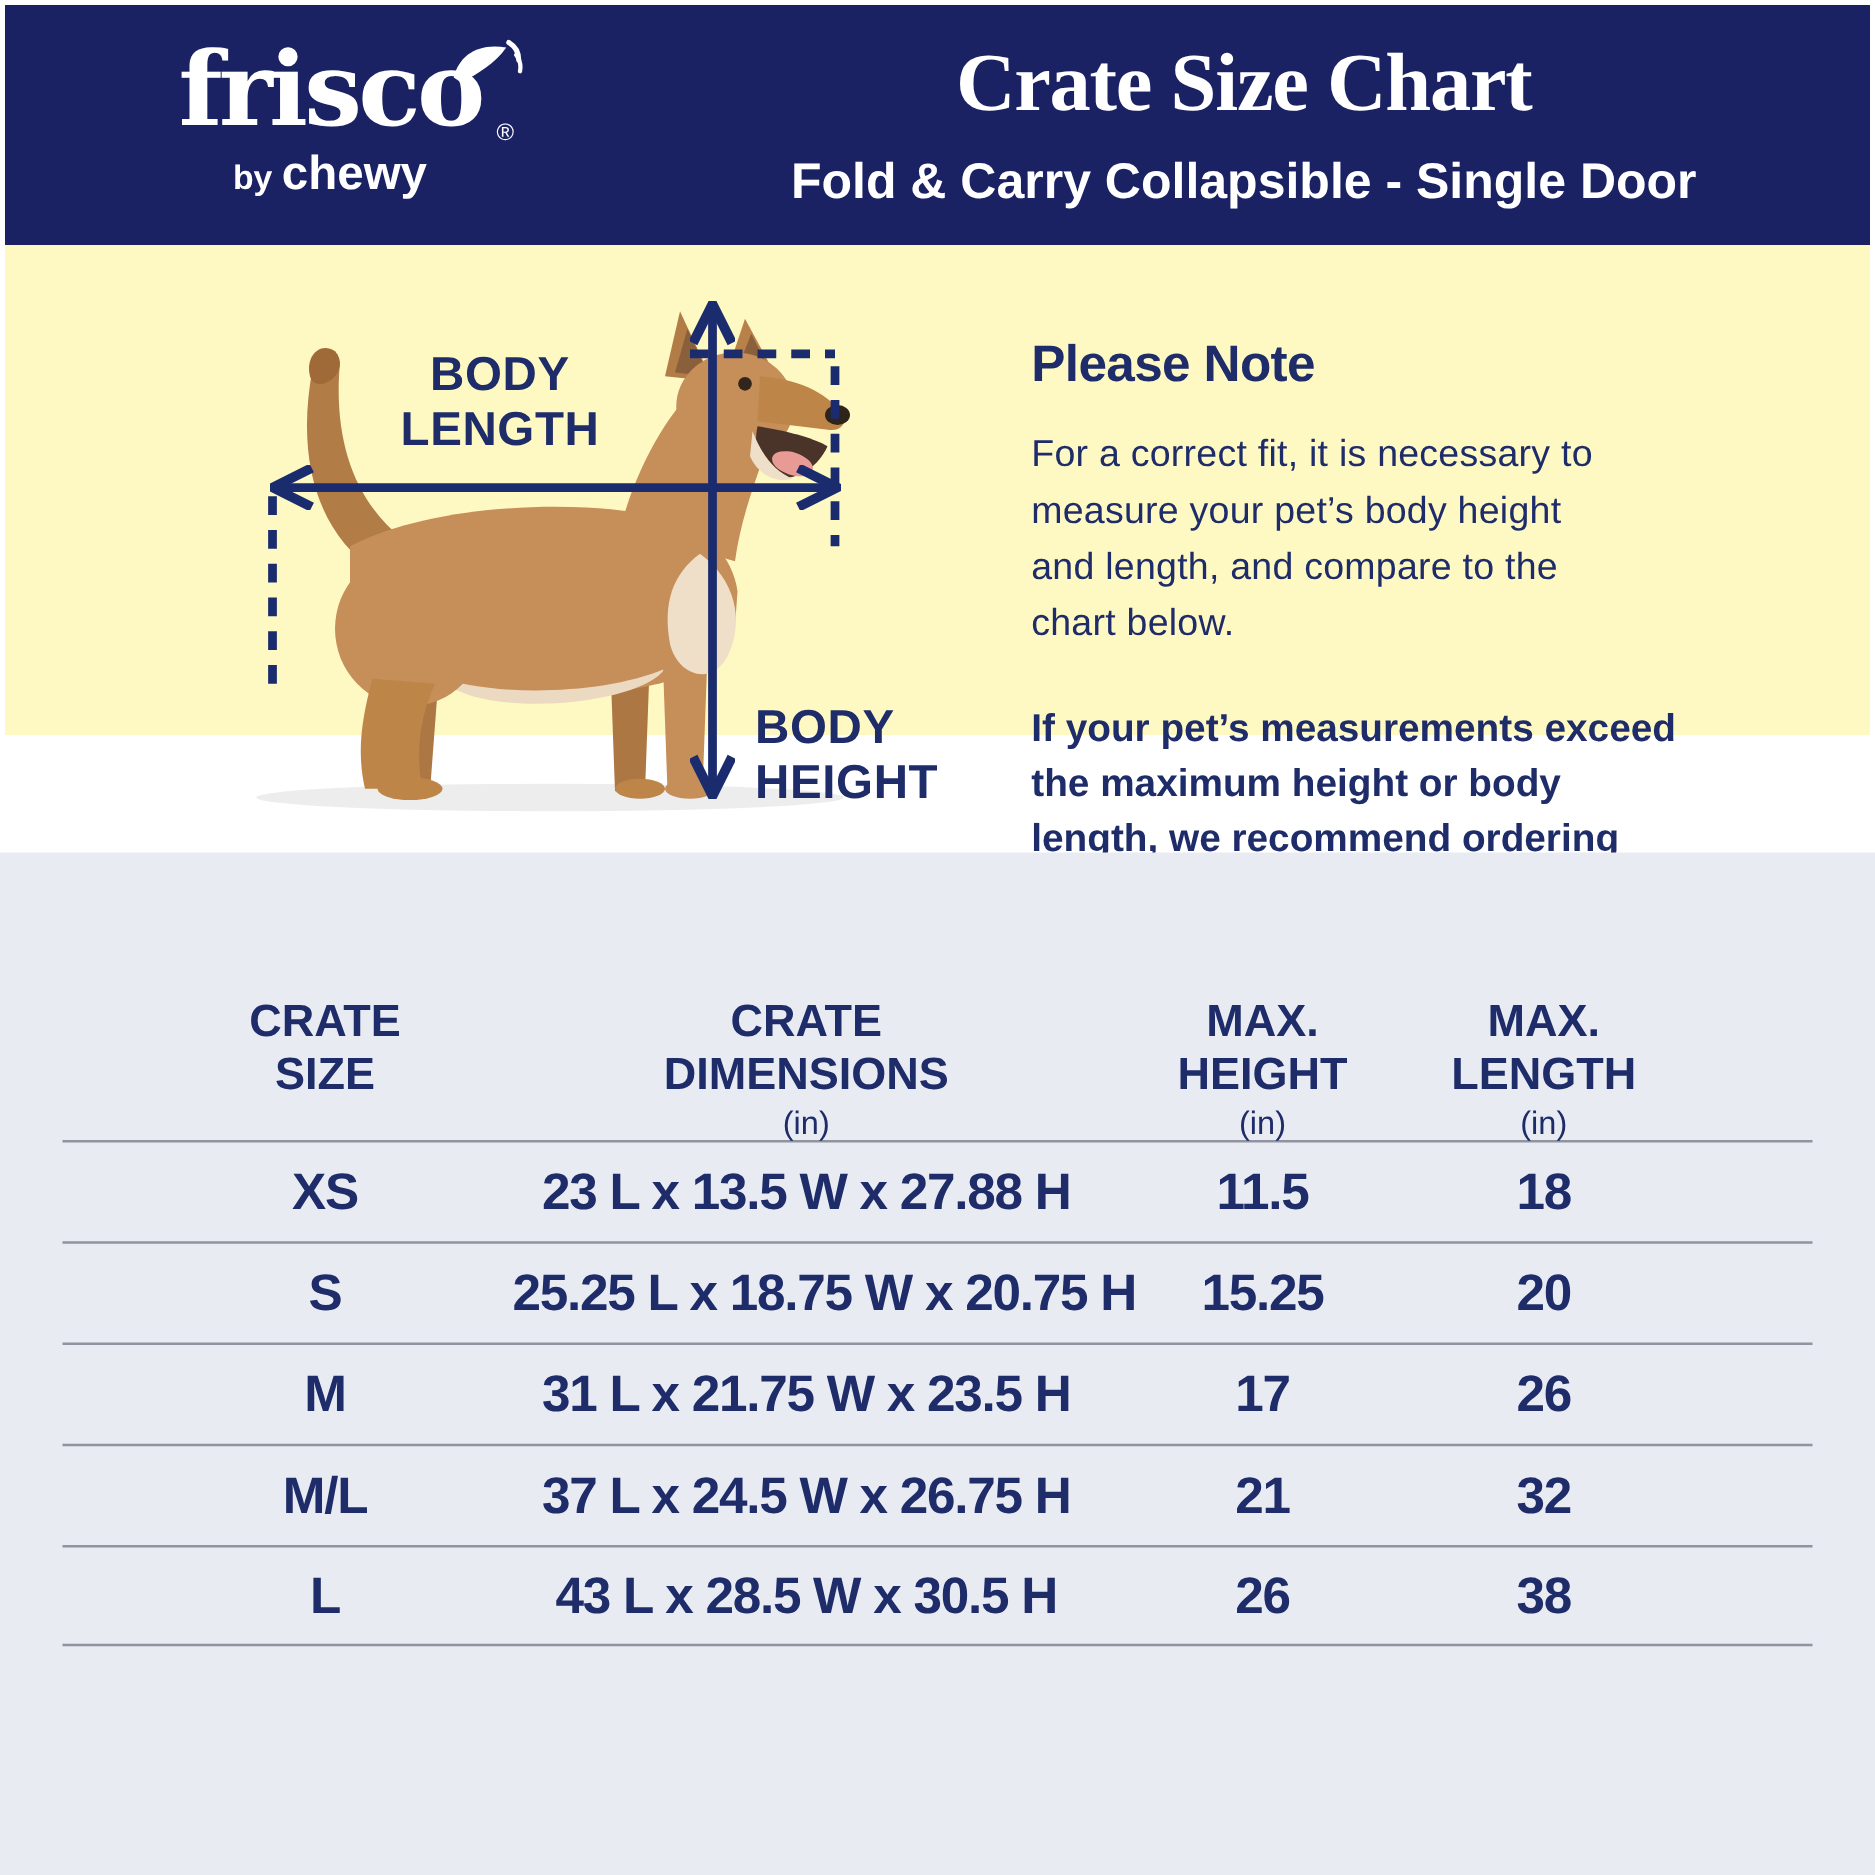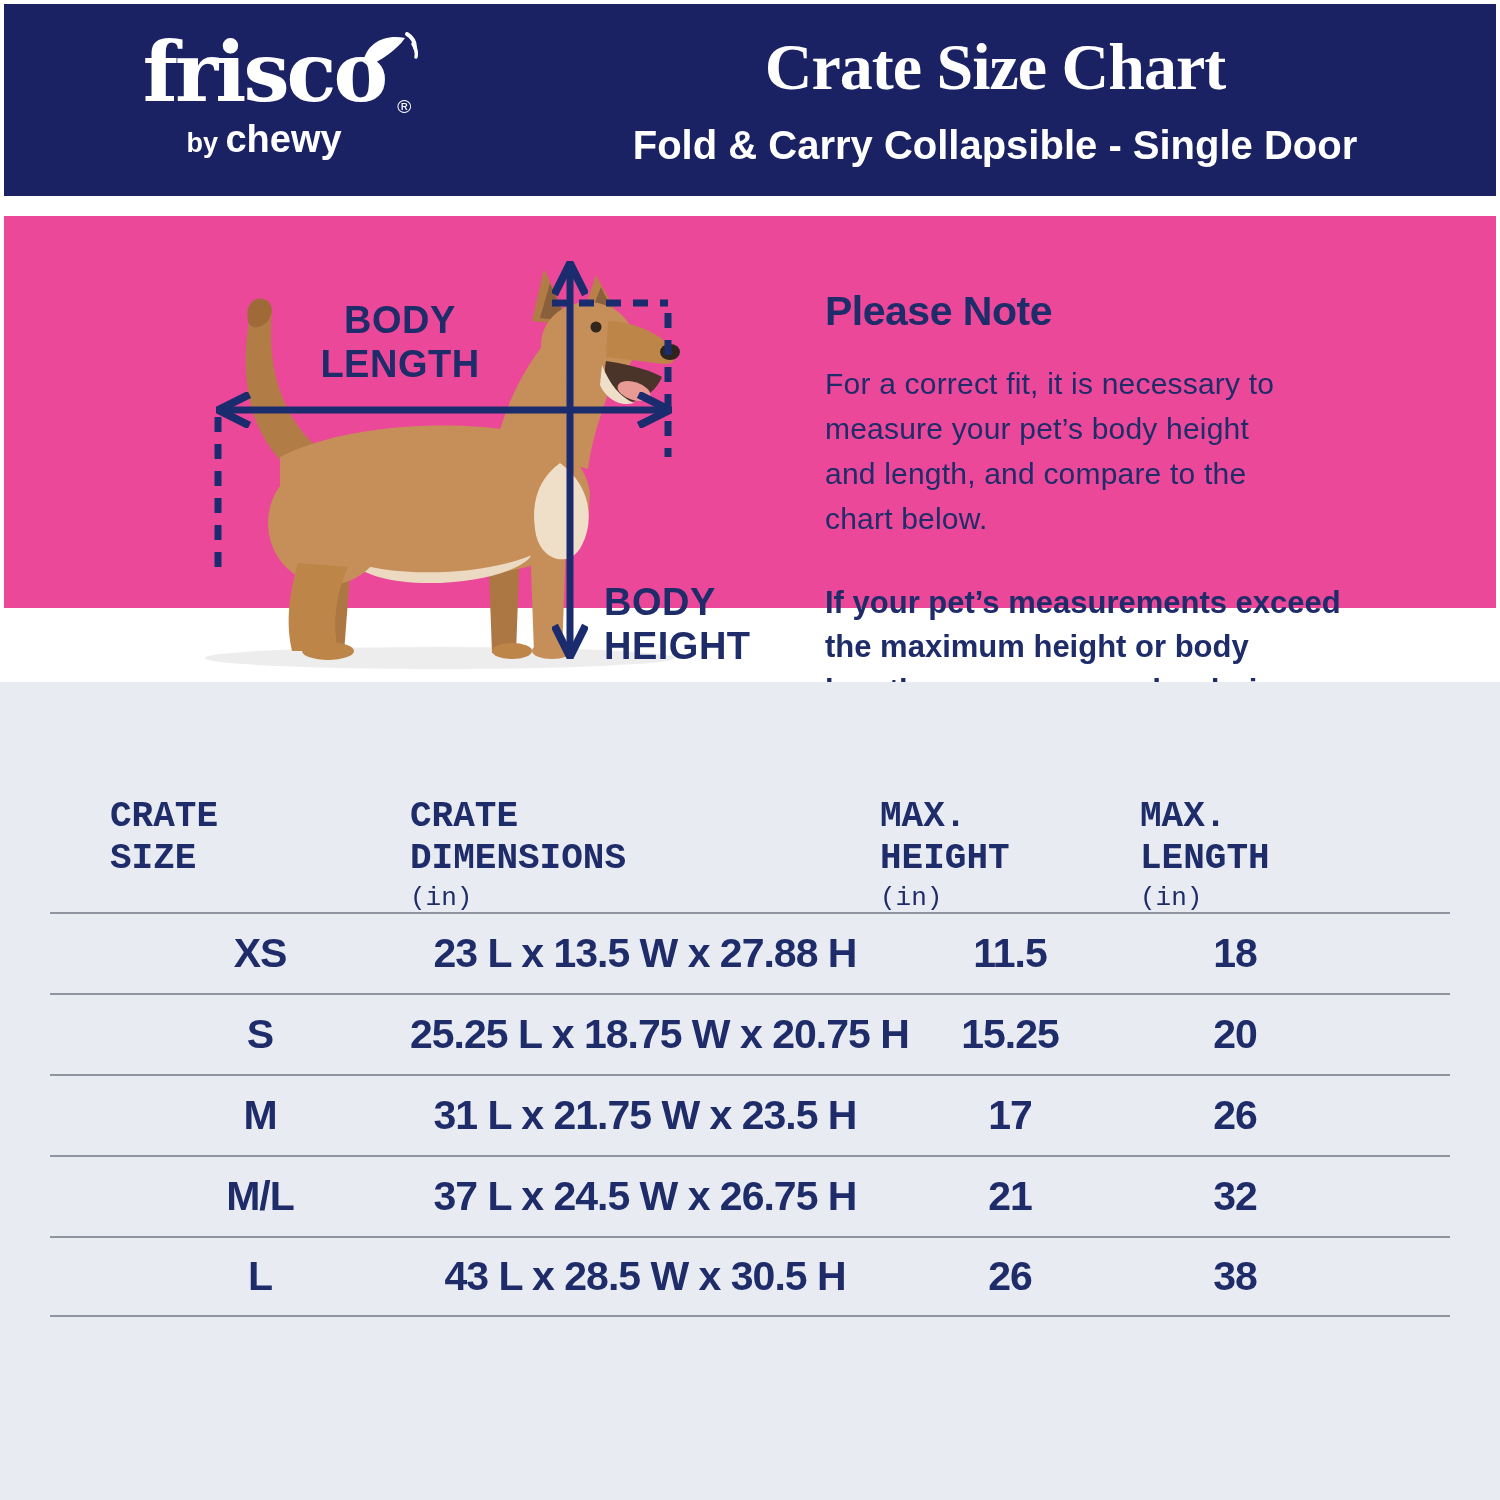--- a/index.html
+++ b/index.html
@@ -86,22 +86,21 @@
     font-size: 40px;
     font-weight: bold;
     letter-spacing: 0;
   }
 
   
   .diagram-section {
     position: absolute;
     top: 196px; left: 4px; right: 4px;
     height: 392px;
-    background: #ec4899;
-    margin-top: 20px;
+    background: #fef9c3;
   }
   .dog-figure {
     position: absolute;
     left: 136px; top: 9px;   
     width: 660px; height: 470px;
   }
   .measure-label {
     position: absolute;
     font-size: 38px;
     font-weight: bold;
@@ -150,27 +149,27 @@
     grid-template-columns: 300px 470px 260px 190px;
     padding-left: 60px;
     margin: 0 50px;
   }
   .thead {
     height: 230px;
     padding-top: 72px;
     align-items: start;
   }
   .th {
+    text-align: center;
     font-size: 36px;
     font-weight: bold;
     line-height: 1.17;
     letter-spacing: 0;
     color: var(--navy);
     white-space: pre-line;
-    font-family: Liberation Mono, monospace;
   }
   .th-unit {
     display: block;
     font-weight: normal;
     font-size: 26px;
     margin-top: 3px;
     min-height: 10px;
   }
   .tr {
     height: 81px;

